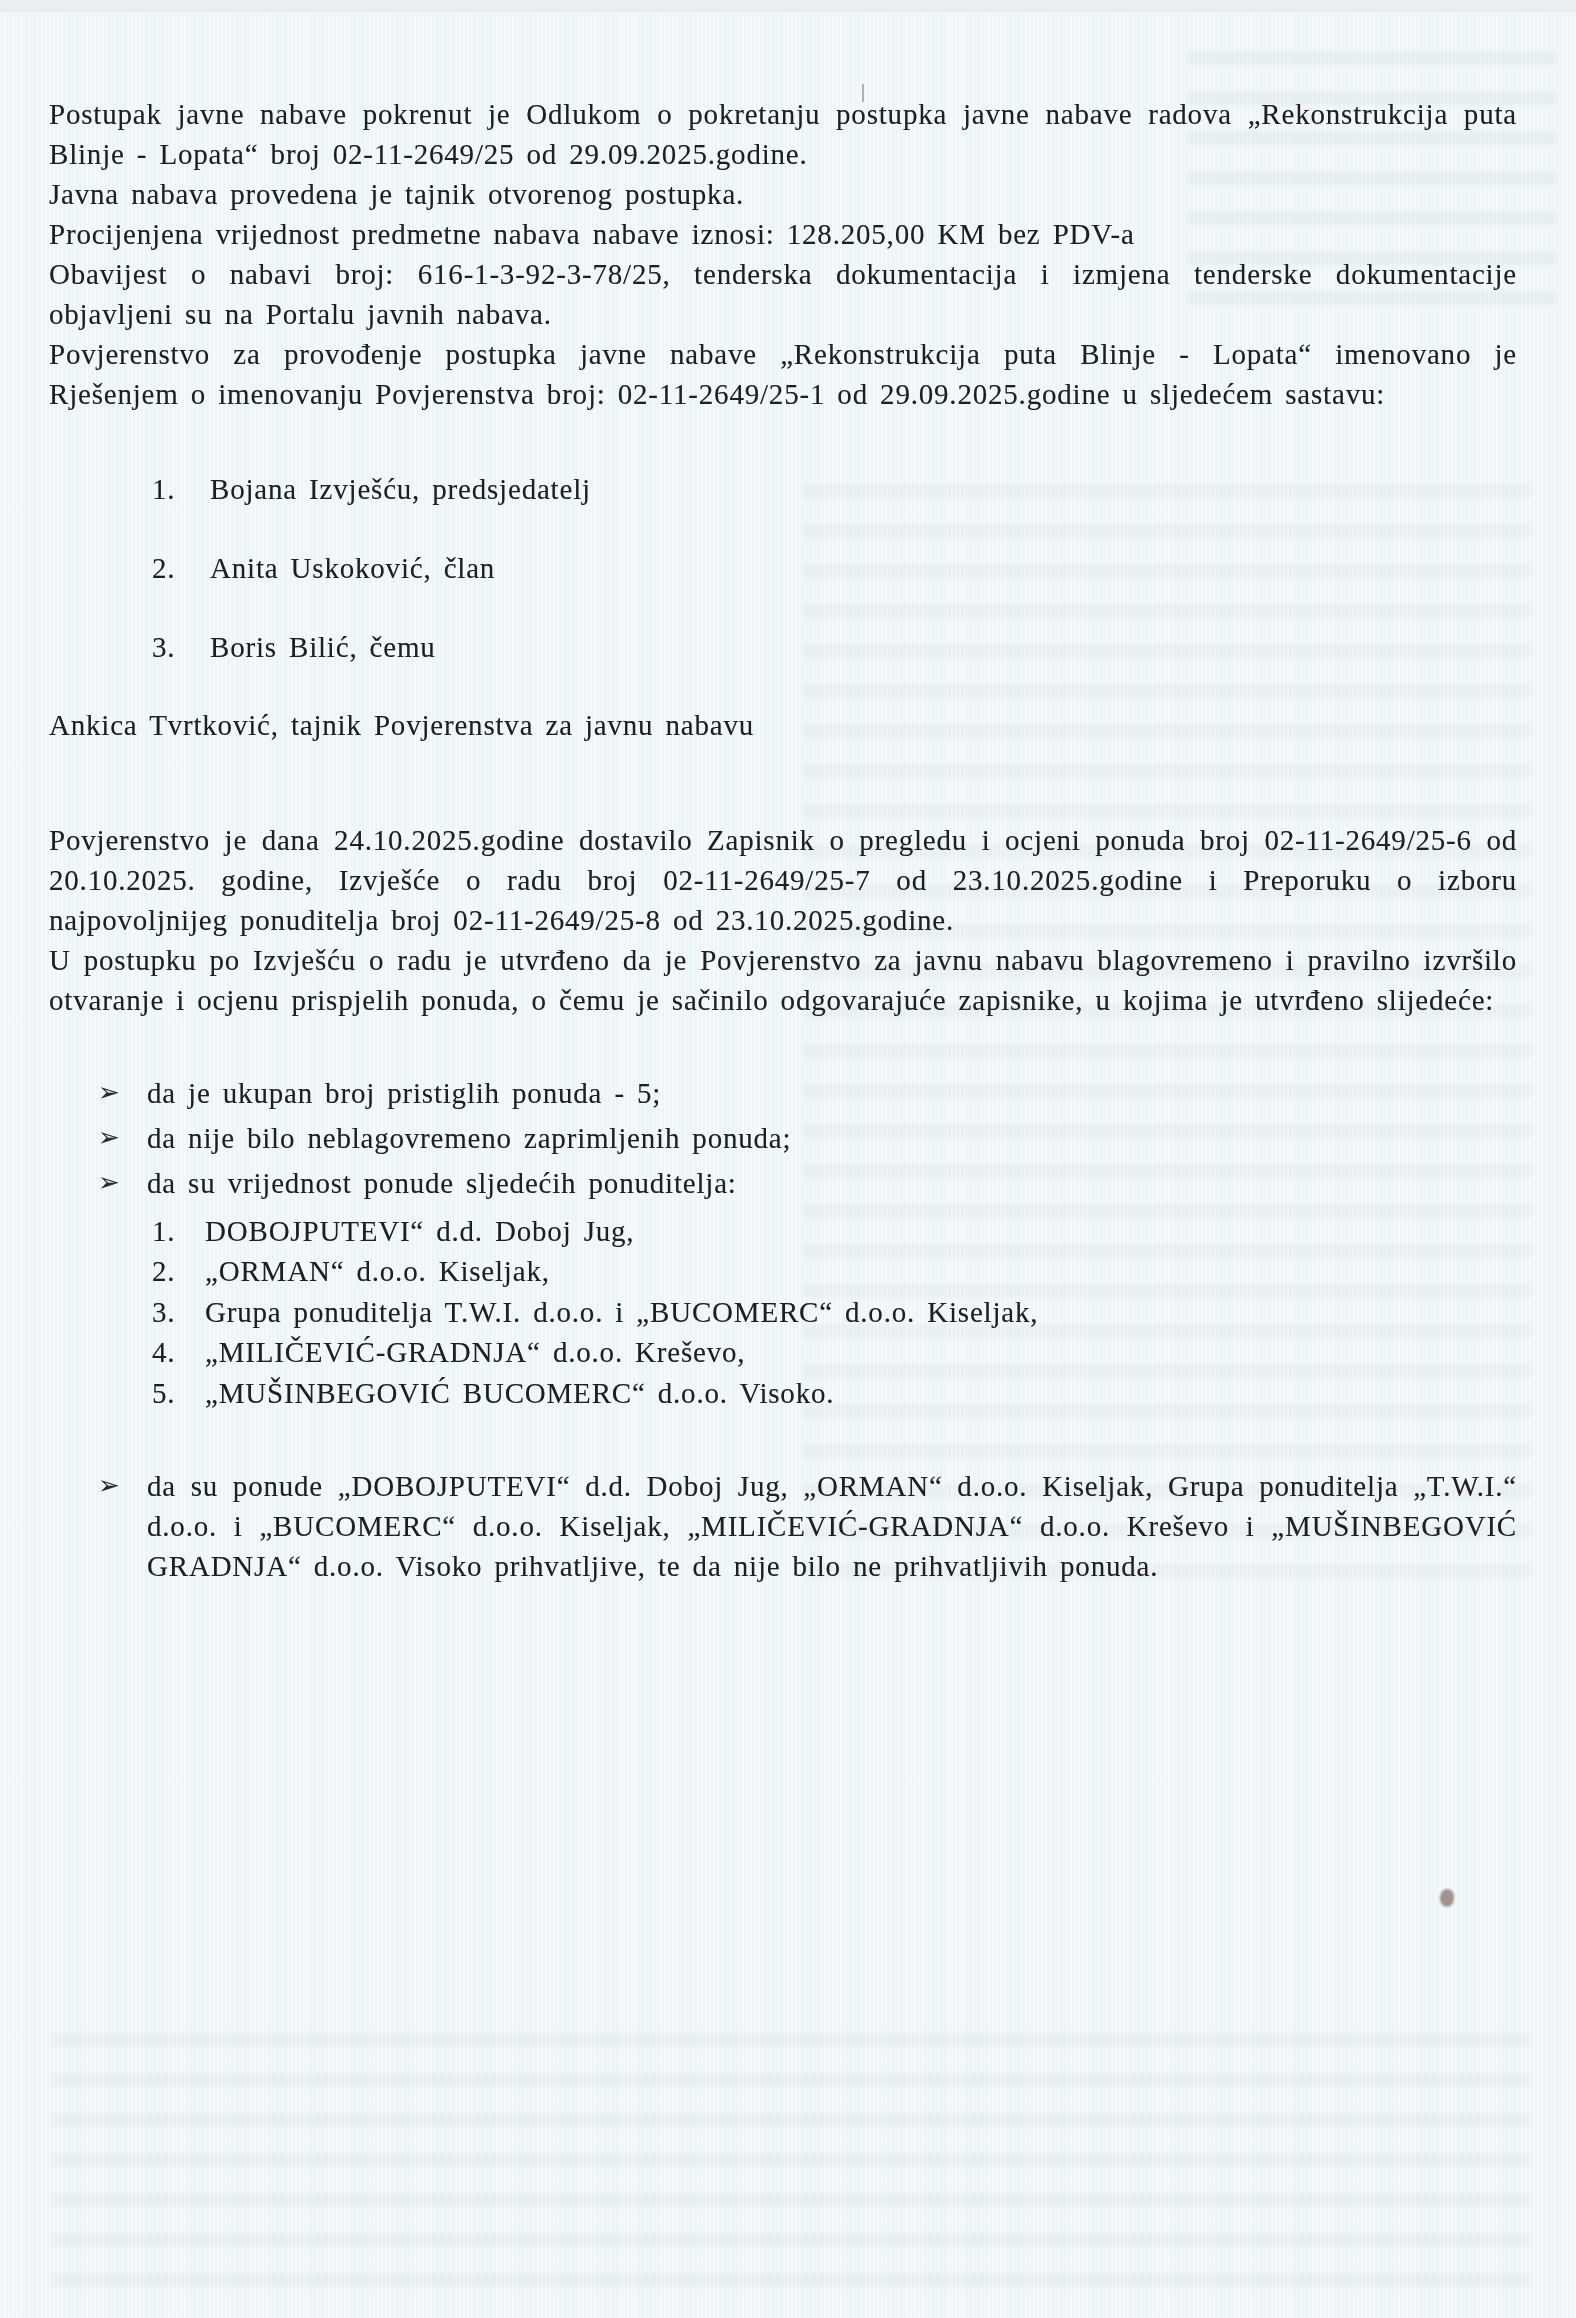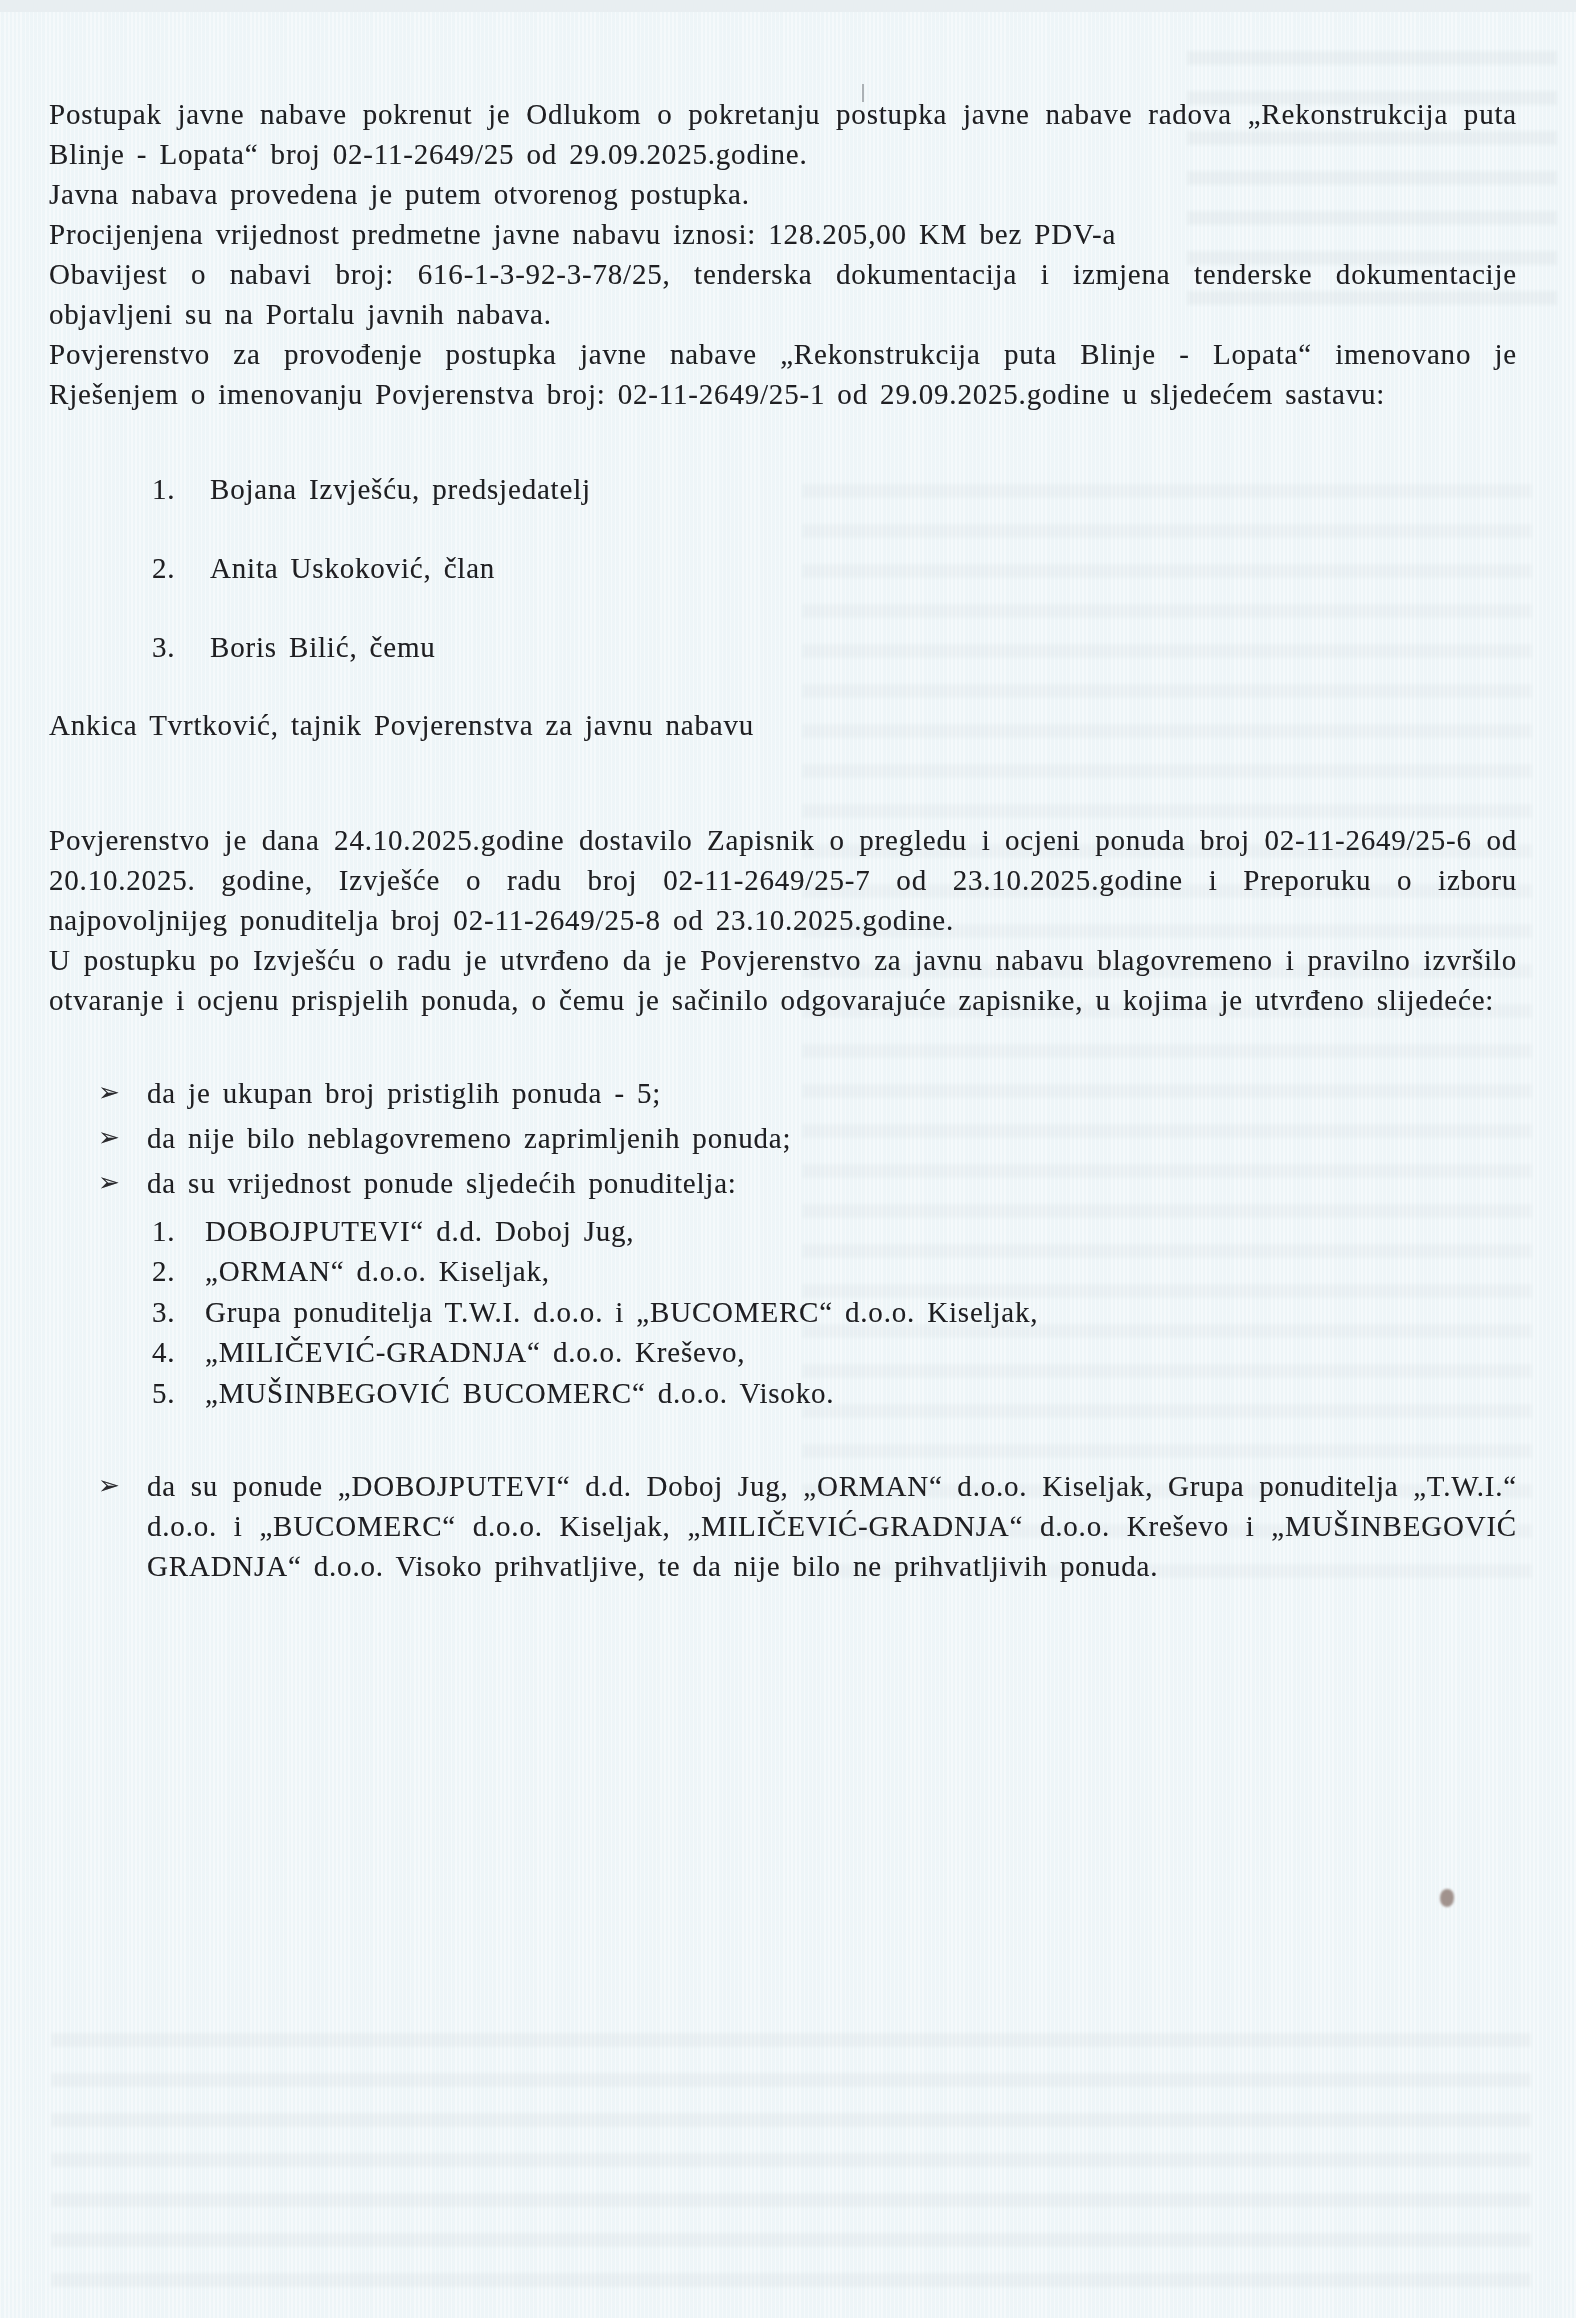--- a/index.html
+++ b/index.html
@@ -95,22 +95,22 @@
 
   <div class="bleed bleed-1"></div>
   <div class="bleed bleed-2"></div>
   <div class="bleed bleed-3"></div>
   <div class="speck"></div>
   <div class="pen-dot"></div>
 
   <div class="content">
 
     <p class="para">Postupak javne nabave pokrenut je Odlukom o pokretanju postupka javne nabave radova „Rekonstrukcija puta Blinje - Lopata“ broj 02-11-2649/25 od 29.09.2025.godine.</p>
-    <p class="para">Javna nabava provedena je putem otvorenog postupka.</p>
-    <p class="para">Procijenjena vrijednost predmetne javne nabavu iznosi: 128.205,00 KM bez PDV-a</p>
+    <p class="para">Javna nabava provedena je tajnik otvorenog postupka.</p>
+    <p class="para">Procijenjena vrijednost predmetne nabava nabave iznosi: 128.205,00 KM bez PDV-a</p>
     <p class="para">Obavijest o nabavi broj: 616-1-3-92-3-78/25, tenderska dokumentacija i izmjena tenderske dokumentacije objavljeni su na Portalu javnih nabava.</p>
     <p class="para">Povjerenstvo za provođenje postupka javne nabave „Rekonstrukcija puta Blinje - Lopata“ imenovano je Rješenjem o imenovanju Povjerenstva broj: 02-11-2649/25-1 od 29.09.2025.godine u sljedećem sastavu:</p>
 
     <div class="members">
       <div class="member">
         <span class="num">1.</span><span>Bojana Izvješću, predsjedatelj</span>
       </div>
       <div class="member">
         <span class="num">2.</span><span>Anita Uskoković, član</span>
       </div>

